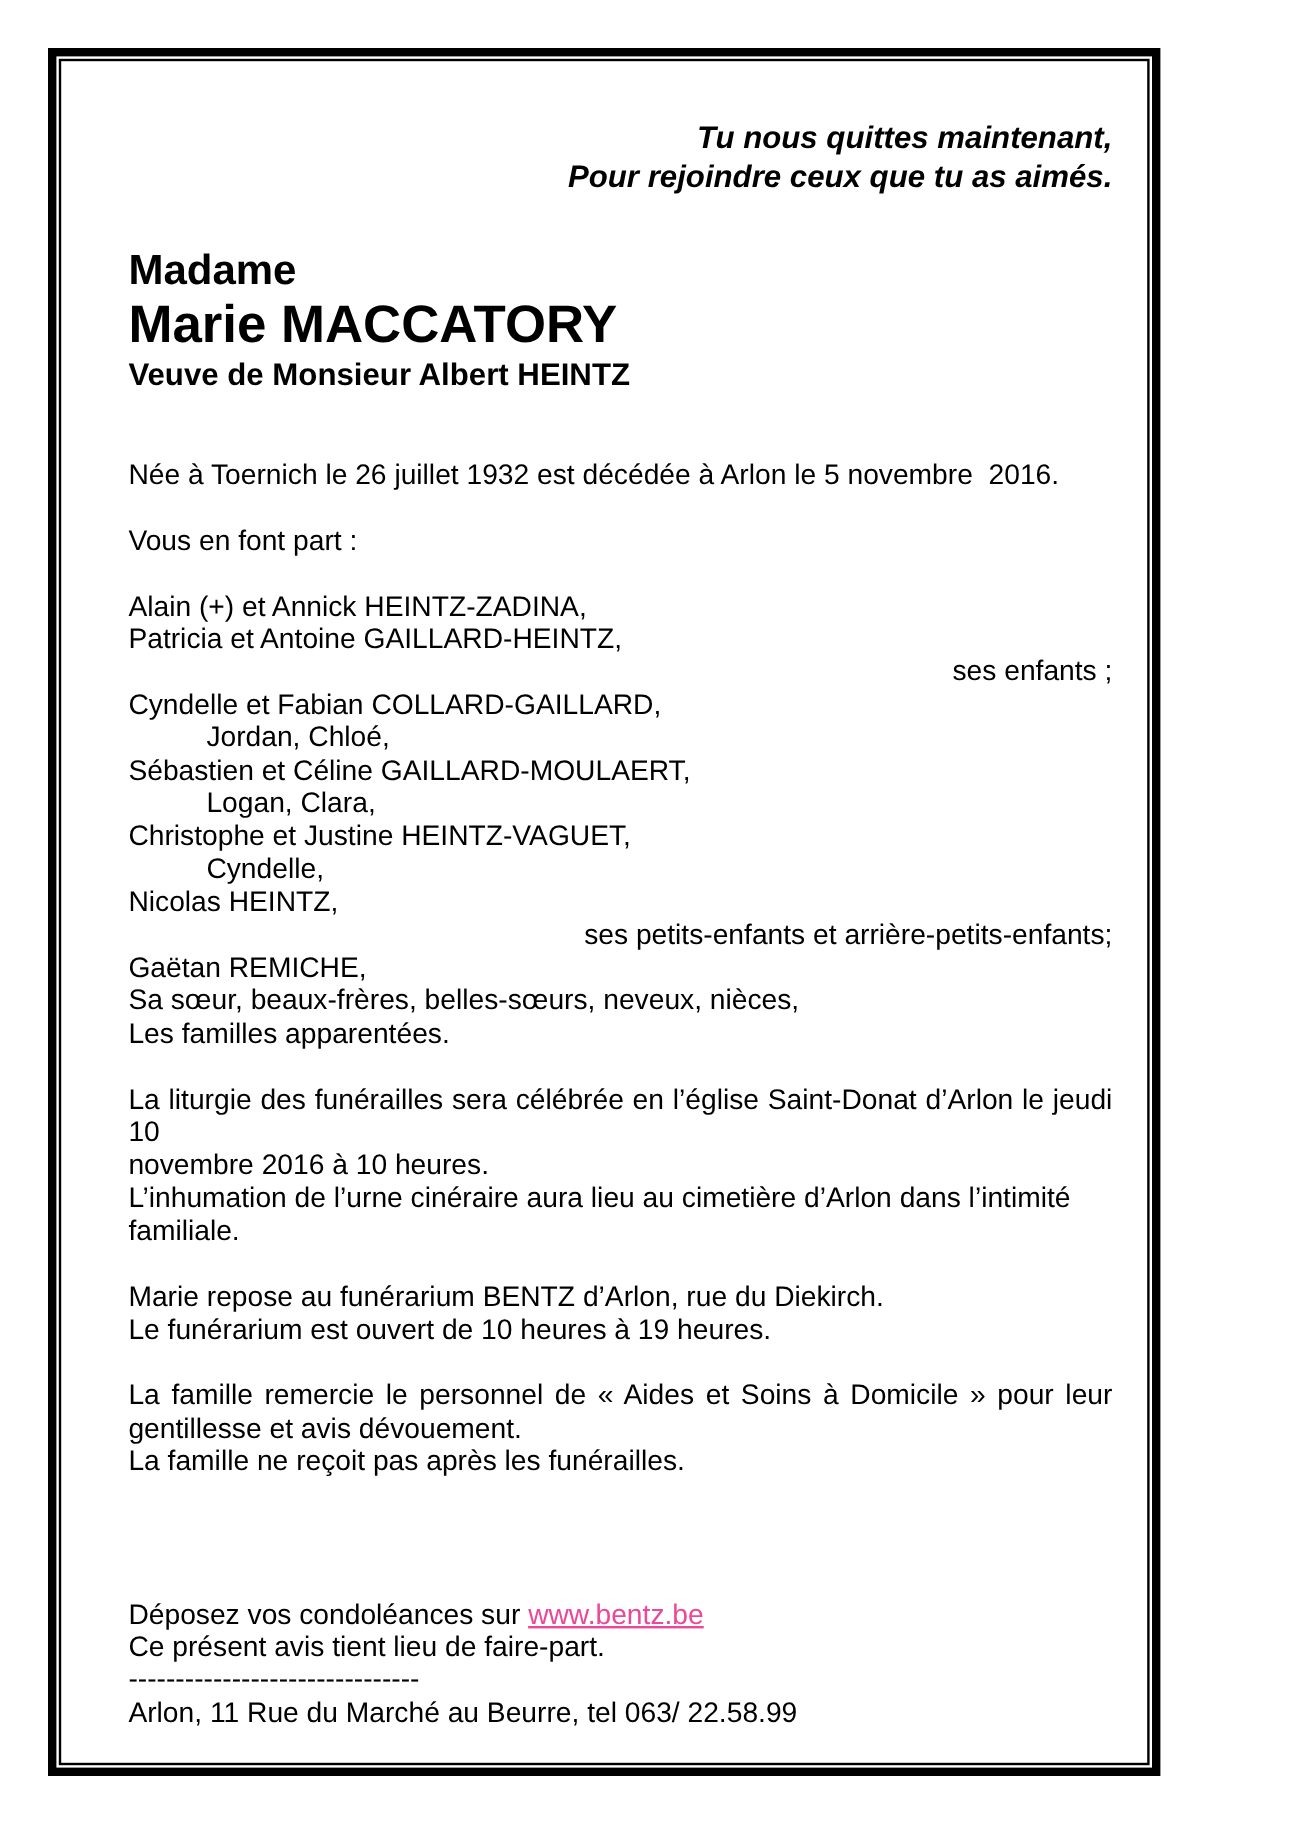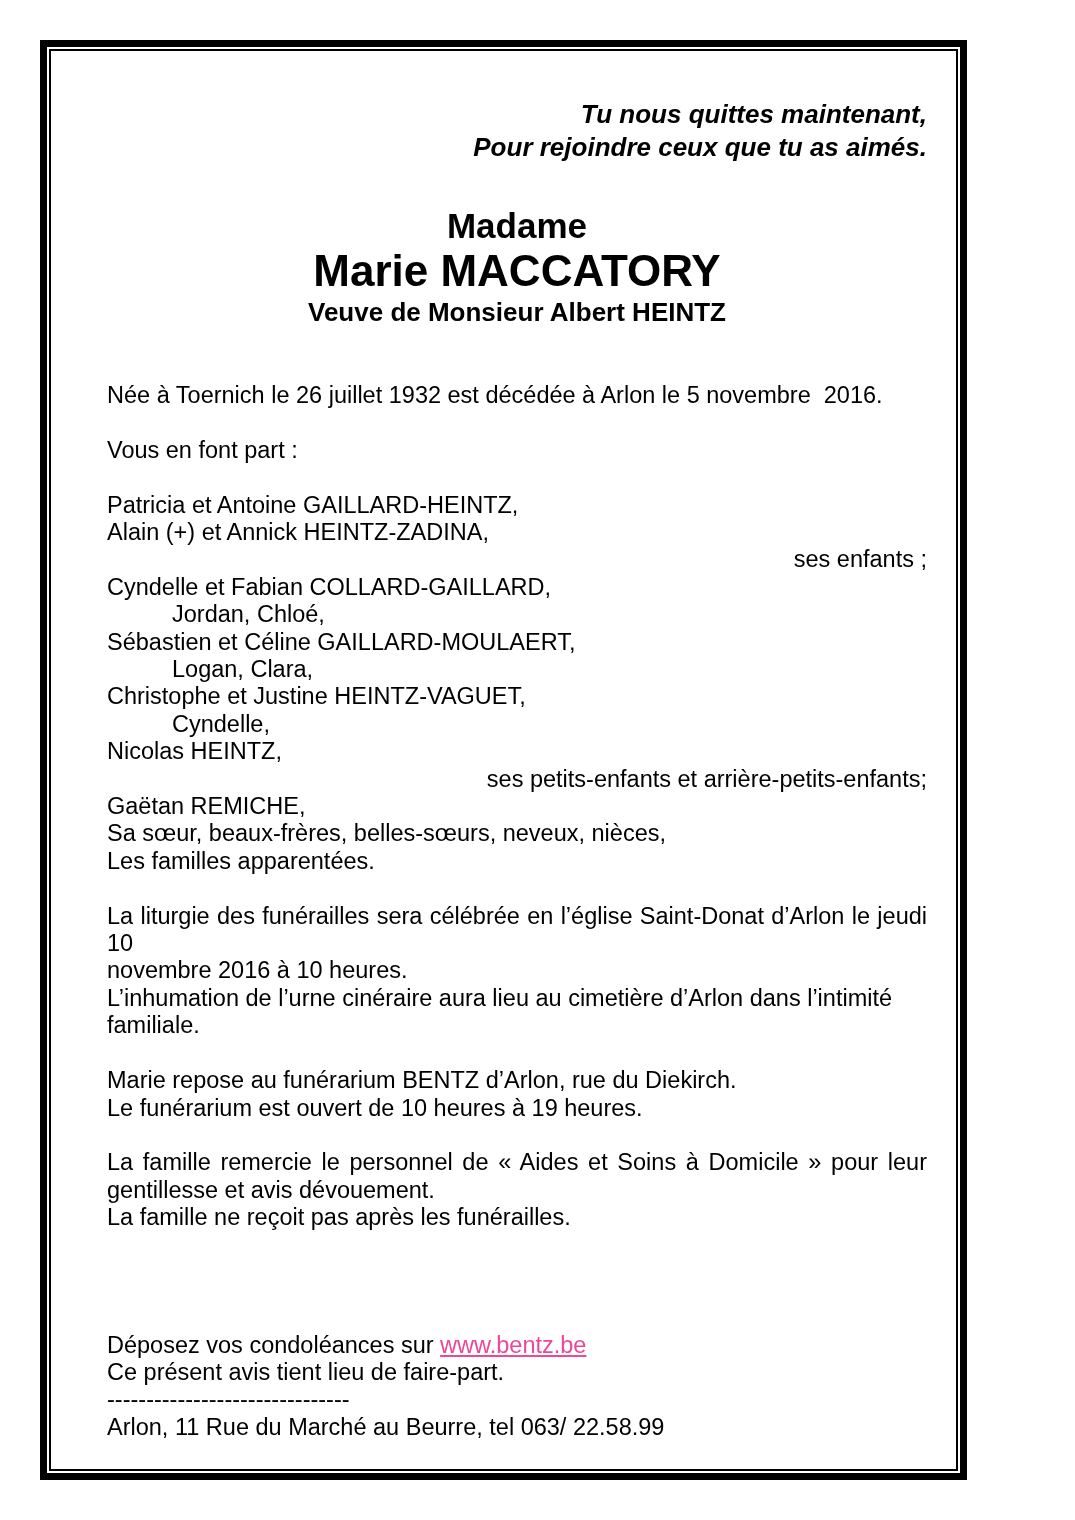--- a/index.html
+++ b/index.html
@@ -30,21 +30,20 @@
   }
   .quote {
     font-weight: bold;
     font-style: italic;
     font-size: 26px;
     line-height: 33px;
     text-align: right;
   }
   .titleblock {
     margin-top: 42px;
-    text-align: center;
     font-weight: bold;
   }
   .t1 { font-size: 35px; line-height: 40px; }
   .t2 { font-size: 44px; line-height: 50px; }
   .t3 { font-size: 26px; line-height: 32px; }
   .body   { margin-top: 54px;  font-size: 23.5px; line-height: 27.4px; }
   .footer { margin-top: 100px; font-size: 23.5px; line-height: 27.4px; }
   .line { min-height: 27.4px; }
   .sp { height: 27.4px; }
   .right { text-align: right; }
@@ -71,22 +70,22 @@
           <div class="t2">Marie MACCATORY</div>
           <div class="t3">Veuve de Monsieur Albert HEINTZ</div>
         </div>
 
         <div class="body">
           <div class="line pre">Née à Toernich le 26 juillet 1932 est décédée à Arlon le 5 novembre  2016.</div>
           <div class="sp"></div>
           <div class="line">Vous en font part :</div>
           <div class="sp"></div>
 
+          <div class="line">Alain (+) et Annick HEINTZ-ZADINA,</div>
           <div class="line">Patricia et Antoine GAILLARD-HEINTZ,</div>
-          <div class="line">Alain (+) et Annick HEINTZ-ZADINA,</div>
           <div class="line right">ses enfants ;</div>
           <div class="line">Cyndelle et Fabian COLLARD-GAILLARD,</div>
           <div class="line indent">Jordan, Chloé,</div>
           <div class="line">Sébastien et Céline GAILLARD-MOULAERT,</div>
           <div class="line indent">Logan, Clara,</div>
           <div class="line">Christophe et Justine HEINTZ-VAGUET,</div>
           <div class="line indent">Cyndelle,</div>
           <div class="line">Nicolas HEINTZ,</div>
           <div class="line right">ses petits-enfants et arrière-petits-enfants;</div>
           <div class="line">Gaëtan REMICHE,</div>

